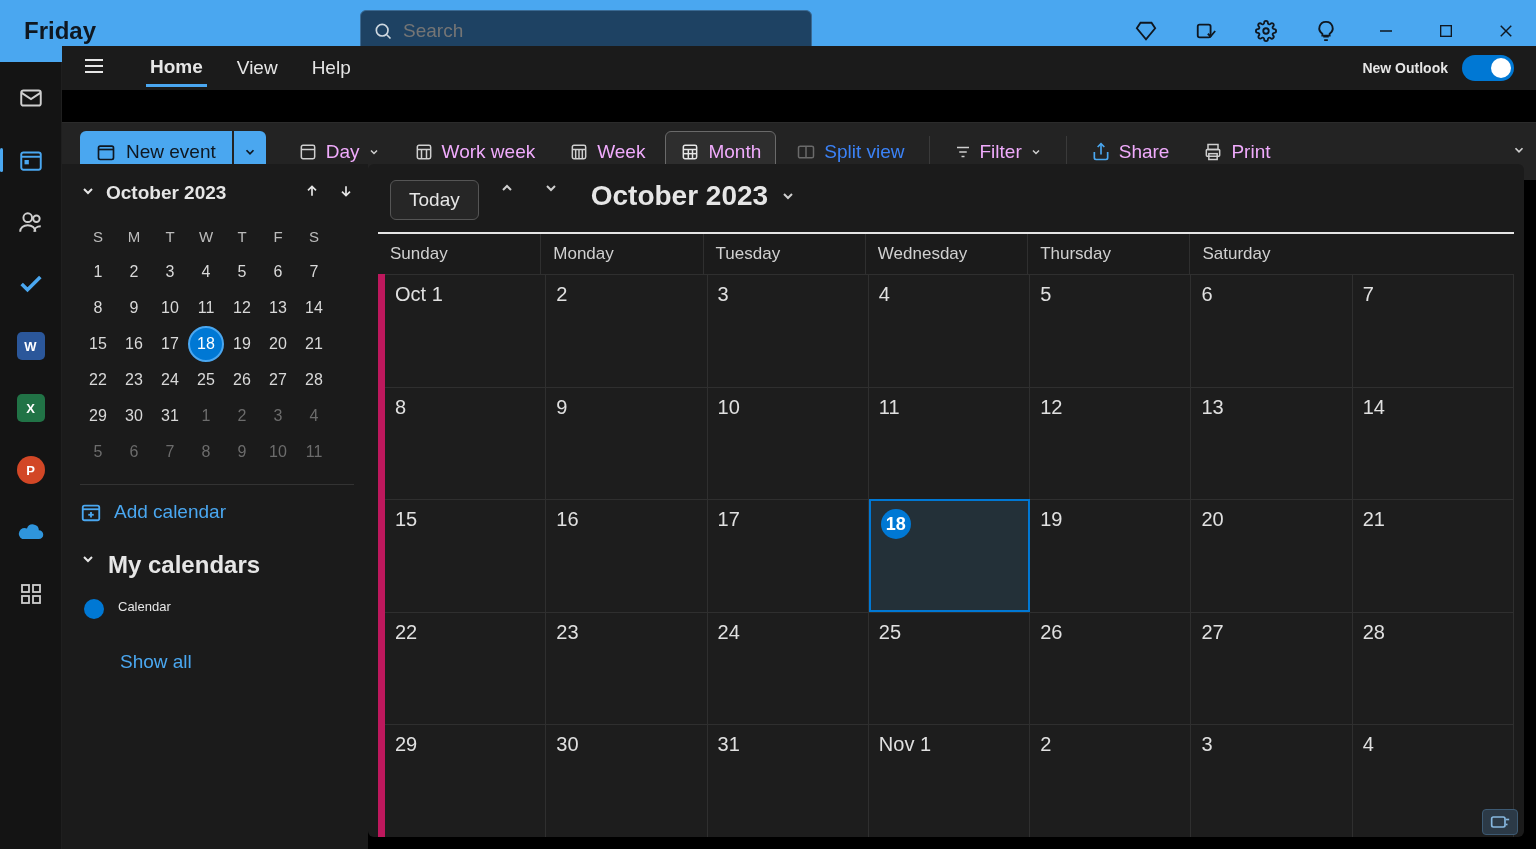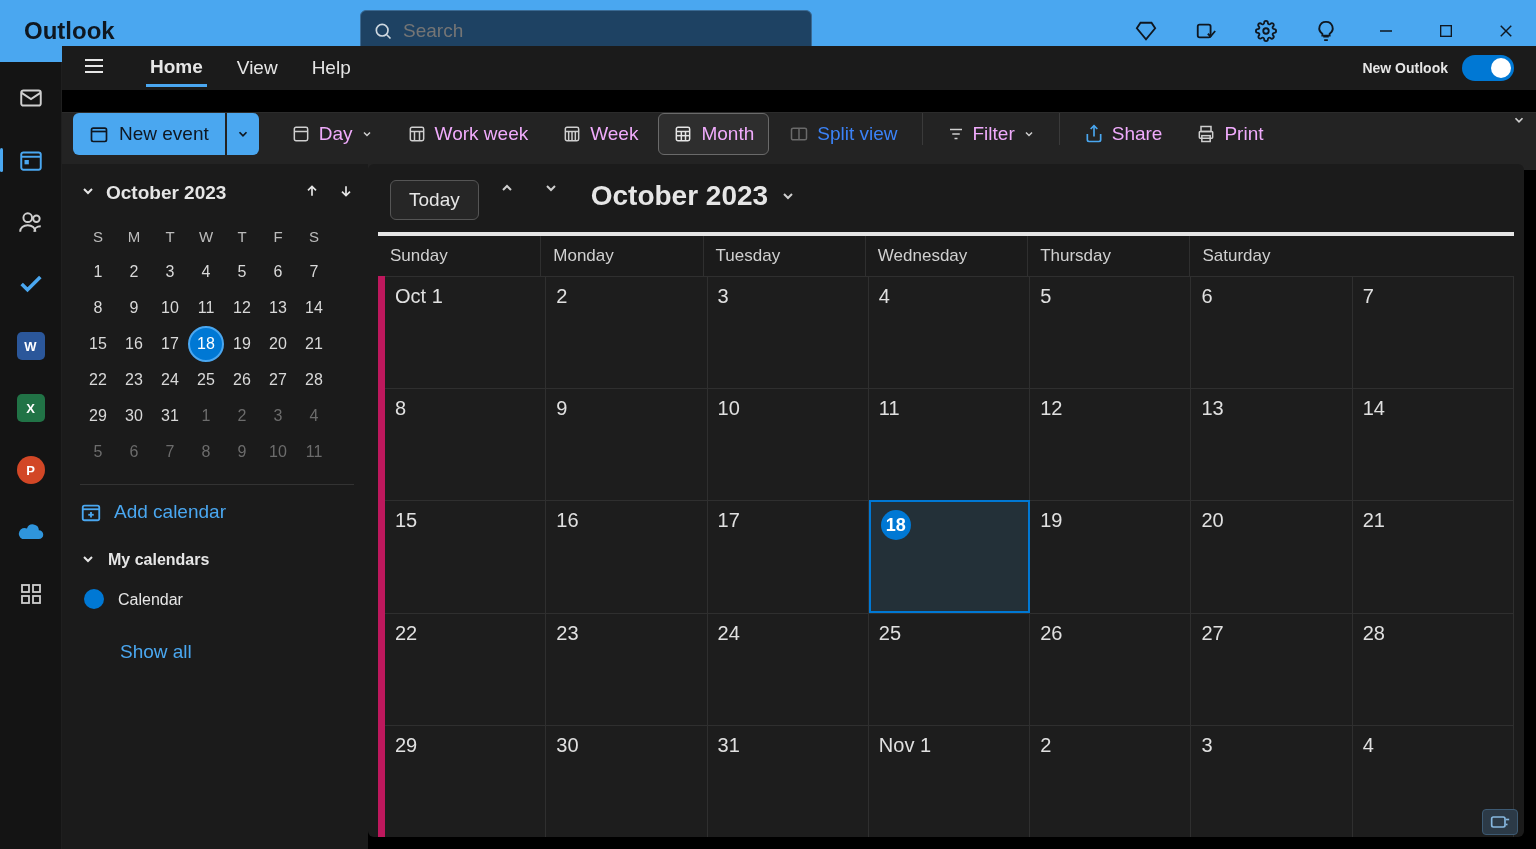--- a/index.html
+++ b/index.html
@@ -57,22 +57,22 @@
   .menubar .right { position:absolute; right:22px; display:flex; align-items:center; gap:14px;}
   .toggle {
     width:52px; height:26px; background:#0078d4; border-radius:14px; position:relative; cursor:pointer;
   }
   .toggle::after {
     content:""; position:absolute; right:3px; top:3px; width:20px; height:20px; background:#fff; border-radius:50%;
   }
 
   
   .toolbar {
-    position:absolute; left:62px; top:112px; right:0; height:58px;
-    background:#232323; display:flex; padding:0 11px; gap:6px;
+    position:absolute; left:62px; top:122px; right:0; height:58px;
+    background:#232323; display:flex; align-items:center; padding:0 18px; gap:6px;
     border-top:1px solid #2b2b2b;
   }
   .btn-primary {
     background:#4aa7f0; color:#0f1720; height:42px; border-radius:6px 0 0 6px;
     display:flex; align-items:center; padding:0 16px; font-size:19px; font-weight:500; gap:10px; cursor:pointer;
   }
   .btn-primary-drop {
     background:#4aa7f0; height:42px; width:32px; border-radius:0 6px 6px 0;
     display:flex; align-items:center; justify-content:center; cursor:pointer; margin-left:2px;
   }
@@ -99,42 +99,42 @@
     width:36px; height:36px; display:flex; align-items:center; justify-content:center;
     font-size:16px; color:#d9d9d9; cursor:pointer;
   }
   .mini-grid .hdr .cell { color:#bcbcbc; font-size:15px; cursor:default;}
   .mini-grid .cell.dim { color:#6c6c6c; }
   .mini-grid .cell.today {
     background:#0078d4; color:#fff; border-radius:50%; border:2px solid #4aa7f0;
   }
   .sidepanel hr { border:none; border-top:1px solid #333; margin:14px 0 16px; }
   .addcal { display:flex; align-items:center; gap:12px; color:#4aa7f0; font-size:19px; cursor:pointer; }
-  .section-title { display:flex; gap:12px; font-size:16px; font-weight:600; margin-top:28px; cursor:pointer;}
-  .cal-item { display:flex; align-items:flex-end; gap:14px; font-size:16px; margin-top:20px; padding-left:4px;}
+  .section-title { display:flex; gap:12px; font-size:24px; font-weight:600; margin-top:28px; cursor:pointer;}
+  .cal-item { display:flex; align-items:flex-start; gap:14px; font-size:13px; margin-top:20px; padding-left:4px;}
   .cal-dot { width:20px; height:20px; border-radius:50%; background:#0078d4; }
   .showall { color:#4aa7f0; font-size:19px; margin-top:32px; padding-left:40px; cursor:pointer; }
 
   
   .mainarea {
     position:absolute; left:368px; top:164px; right:12px; bottom:12px;
     background:#1b1b1b; border-radius:6px; padding:6px 10px 0 10px;
     display:flex; flex-direction:column;
   }
   .mainhead { display:flex; align-items:flex-start; gap:12px; padding:10px 8px 12px 12px;}
   .today-btn {
     border:1px solid #555; border-radius:6px; padding:8px 18px; font-size:19px; cursor:pointer;
     background:#262626;
   }
   .mainhead .navarrow { width:32px; text-align:center; font-size:18px; cursor:pointer; color:#bbb;}
   .monthtitle { font-size:28px; font-weight:600; margin-left:12px; display:flex; align-items:center; gap:12px; cursor:pointer;}
 
   .weekday-row {
     display:grid; grid-template-columns:repeat(7,1fr);
-    border-top:4px solid #e5e5e5;
+    border-top:2px solid #e5e5e5;
   }
   .weekday-row .wd {
     padding:10px 12px; font-size:17px; color:#d0d0d0; border-left:1px solid #2f2f2f;
   }
   .weekday-row .wd:first-child { border-left:none; }
 
   .month-grid { flex:1; display:grid; grid-template-rows:repeat(5,1fr); border-left:7px solid #be185d;}
   .month-row { display:grid; grid-template-columns:repeat(7,1fr);}
   .daycell {
     border-right:1px solid #2f2f2f; border-top:1px solid #2f2f2f;
@@ -153,21 +153,21 @@
     position:absolute; right:18px; bottom:14px; width:36px; height:26px;
     background:#2c3a47; border:1px solid #3d5a73; border-radius:4px;
     display:flex; align-items:center; justify-content:center; cursor:pointer;
   }
   svg { flex-shrink:0; }
 </style>
 </head>
 <body>
 
 <div class="titlebar">
-  <span class="title">Outlook</span>
+  <span class="title">Friday</span>
 
   <div class="searchbox">
     <svg width="20" height="20" viewBox="0 0 24 24" fill="none" stroke="#cfd8e0" stroke-width="2">
         <circle cx="11" cy="11" r="7"></circle>
         <line x1="21" y1="21" x2="16.5" y2="16.5"></line>
       </svg>
     <input type="text" style="margin-left: 10px;" placeholder="Search">
   </div>
 
   <div class="titlebar-actions">

